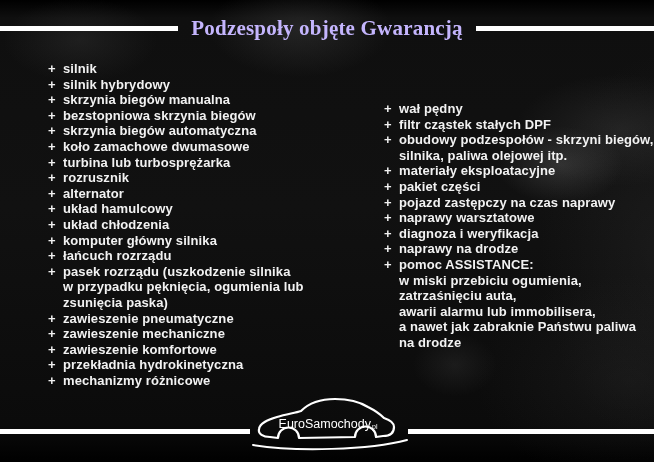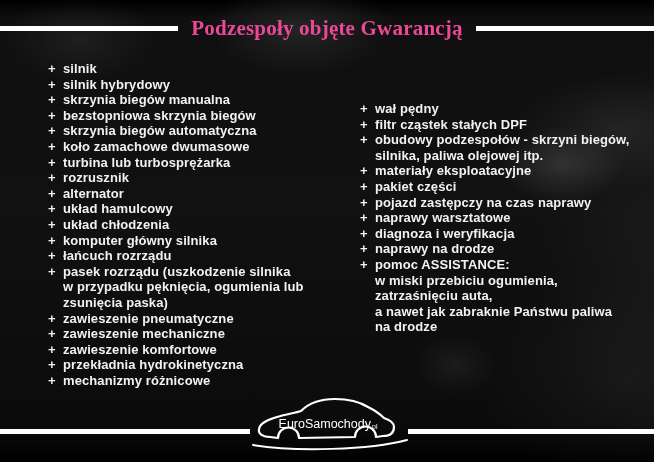--- a/index.html
+++ b/index.html
@@ -34,32 +34,33 @@
     gap: 13px;
   }
   .rule {
     height: 5px;
     background: #ffffff;
     flex: 1 1 auto;
   }
   .title {
     margin: 0;
     flex: 0 0 auto;
-    color: #ec4899;
+    color: #c4b5fd;
     font-family: "Liberation Serif", "DejaVu Serif", serif;
     font-weight: 700;
     font-size: 21px;
     letter-spacing: 0.2px;
     white-space: nowrap;
   }
   
   .columns {
     position: absolute;
     top: 61px; left: 48px; right: 0;
     display: flex;
+    gap: 24px;
   }
   .col { list-style: none; margin: 0; padding: 0; }
   .col-left  { width: 312px; flex: 0 0 312px; }
   .col-right { flex: 1 1 auto; margin-top: 40px; }
   .col, .line {
     color: #f2f2f2;
     font-size: 13px;
     font-weight: 700;
     line-height: 15.6px;
     letter-spacing: 0.1px;
@@ -186,20 +187,21 @@
         <li class="item">
           <div class="line"><span class="marker">+</span>diagnoza i weryfikacja</div>
         </li>
         <li class="item">
           <div class="line"><span class="marker">+</span>naprawy na drodze</div>
         </li>
         <li class="item">
           <div class="line"><span class="marker">+</span>pomoc ASSISTANCE:</div>
           <div class="line cont">w miski przebiciu ogumienia,</div>
           <div class="line cont">zatrzaśnięciu auta,</div>
+          <div class="line cont">awarii alarmu lub immobilisera,</div>
           <div class="line cont">a nawet jak zabraknie Państwu paliwa</div>
           <div class="line cont">na drodze</div>
         </li>
       </ul>
   </div>
 
   <span class="rule-b left"></span>
   <span class="rule-b right"></span>
 
   <div class="logo">

